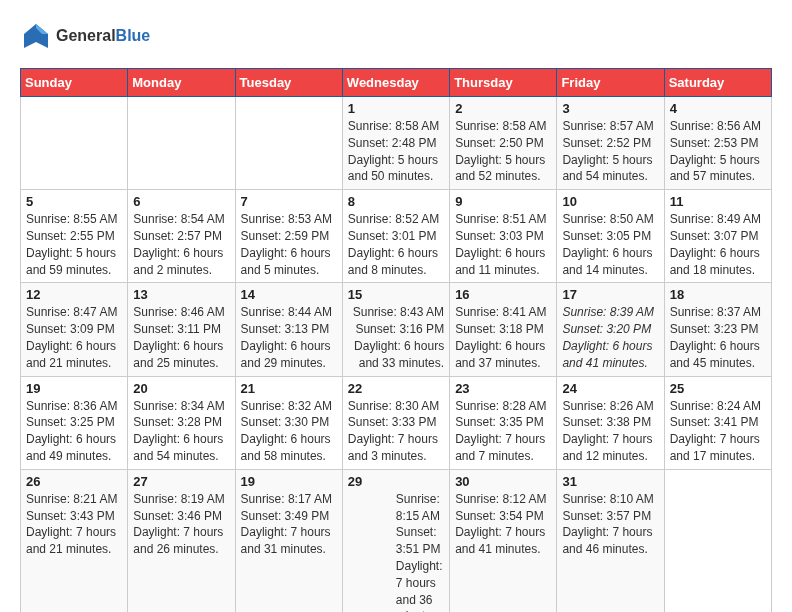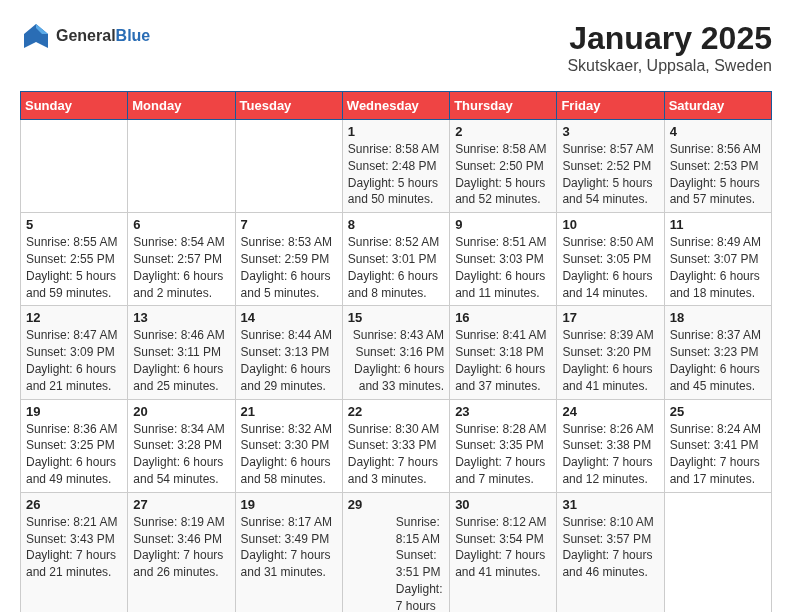--- a/index.html
+++ b/index.html
@@ -88,24 +88,20 @@
   <div class="logo">
     <div class="logo-row">
       <svg width="32" height="32" viewBox="0 0 32 32">
         <polygon points="16,4 28,14 28,28 16,22 4,28 4,14" fill="#2a6db5"></polygon>
         <polygon points="16,4 28,14 22,14 16,8" fill="#5aaae8"></polygon>
       </svg>
       <div style="font-size:16px; font-weight:bold; color:#333;">
         <span>General</span><span style="color:#2a6db5;">Blue</span>
       </div>
     </div>
-  </div>
-  <div class="title-block">
-    <h1>January 2025</h1>
-    <h2>Skutskaer, Uppsala, Sweden</h2>
   </div>
 </div>
 
 <table>
   <thead>
     <tr>
       <th>Sunday</th>
       <th>Monday</th>
       <th>Tuesday</th>
       <th>Wednesday</th>
@@ -230,21 +226,21 @@
         </td>
         <td>
           <span class="day-number">16</span>
           <div class="day-info" style="white-space: pre-line;">Sunrise: 8:41 AM
 Sunset: 3:18 PM
 Daylight: 6 hours
 and 37 minutes.</div>
         </td>
         <td>
           <span class="day-number">17</span>
-          <div class="day-info" style="white-space: pre-line;">Sunrise: 8:39 AM
+          <div class="day-info" style="white-space: pre-line; font-style: italic;">Sunrise: 8:39 AM
 Sunset: 3:20 PM
 Daylight: 6 hours
 and 41 minutes.</div>
         </td>
         <td>
           <span class="day-number">18</span>
           <div class="day-info" style="white-space: pre-line;">Sunrise: 8:37 AM
 Sunset: 3:23 PM
 Daylight: 6 hours
 and 45 minutes.</div>

